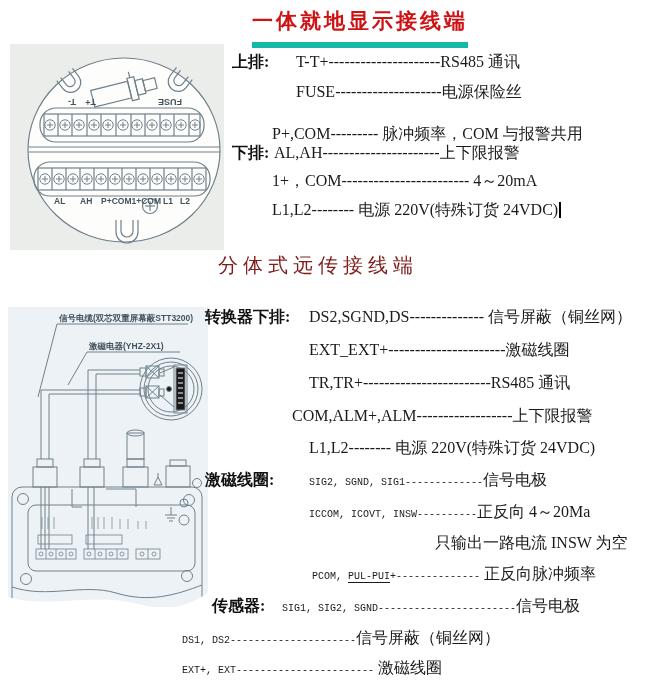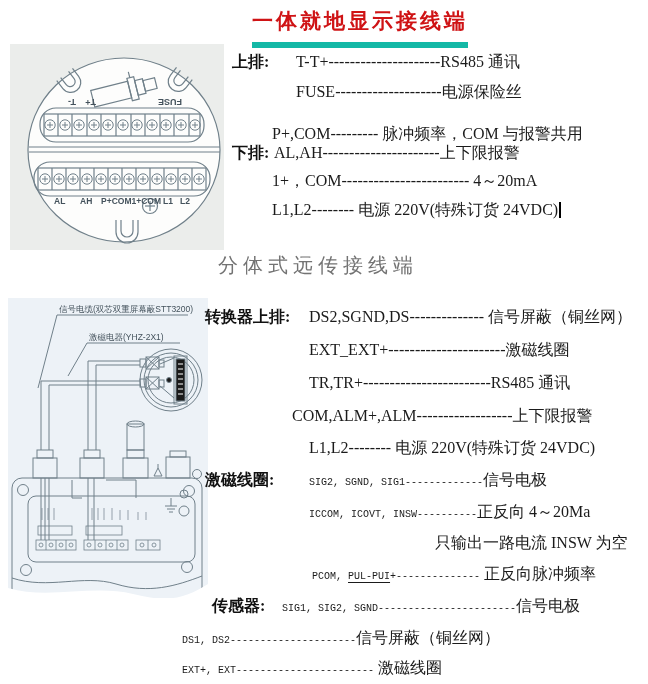--- a/index.html
+++ b/index.html
@@ -7,21 +7,21 @@
     width:648px;height:684px;position:relative;background:#ffffff;overflow:hidden;
     font-family:"Liberation Serif","DejaVu Serif",serif;color:#1b1b1b;
   }
   .title{
     position:absolute;left:252px;top:7px;font-size:21px;font-weight:bold;
     color:#cf1315;letter-spacing:3px;white-space:nowrap;
     border-bottom:6px solid #14b8a6;padding-bottom:7px;
   }
   .subtitle{
     position:absolute;left:218px;top:252px;font-size:20px;letter-spacing:5px;
-    color:#737373;white-space:nowrap;
+    color:#7f1d1d;white-space:nowrap;
   }
   .row{position:absolute;white-space:nowrap;font-size:16px;line-height:20px;}
   .row .lbl{font-weight:bold;display:inline-block;font-size:16px;color:#111;}
   .w64{width:64px;} .w42{width:42px;} .w104{width:104px;} .w70{width:70px;}
   .mono{font-family:"Liberation Mono","DejaVu Sans Mono",monospace;font-size:10px;}
   .desc{font-size:16px;}
   .caret{display:inline-block;width:2px;height:16px;background:#000;vertical-align:-3px;margin-left:1px;}
   .wavy{
     text-decoration-line:underline;text-decoration-style:wavy;
     text-decoration-color:#ff3030;text-decoration-thickness:1px;text-underline-offset:3px;text-decoration:underline;
@@ -136,21 +136,21 @@
 </div>
 <div class="row" style="left:272px;top:171px;">
   <span>1+，COM</span><span>------------------------</span><span class="desc"> 4～20mA</span>
 </div>
 <div class="row" style="left:272px;top:200px;">
   <span>L1,L2</span><span>--------</span><span class="desc"> 电源 220V(特殊订货 24VDC)</span><span class="caret"></span>
 </div>
 
 <div class="subtitle">分体式远传接线端</div>
 
-<div class="diag" style="left:8px;top:298px;">
+<div class="diag" style="left:8px;top:307px;font-weight:bold;">
 <svg width="200" height="306" viewBox="0 0 200 306">
   <rect x="0" y="0" width="200" height="300" fill="#edf2f7"></rect>
   <g stroke="#70808a" stroke-width="1" fill="none">
 
     <path d="M180,17 H49 L30,90"></path>
     <path d="M172,45 H79 L60,78"></path>
 
     <g>
       <circle cx="163" cy="82" r="31"></circle>
           <circle cx="163" cy="82" r="27"></circle>
@@ -244,21 +244,21 @@
     <path d="M4,280 C 40,292 75,276 108,286 S 168,288 194,278"></path>
   </g>
   <path d="M0,290 C 40,302 85,286 125,296 S 180,298 200,286 L200,306 L0,306 Z" fill="#ffffff" stroke="none"></path>
 
   <text x="51" y="14" font-size="8.5" fill="#44525c">信号电缆(双芯双重屏幕蔽STT3200)</text>
   <text x="81" y="42" font-size="8.5" fill="#44525c">激磁电器(YHZ-2X1)</text>
 </svg>
 </div>
 
 <div class="row" style="left:205px;top:307px;">
-  <span class="lbl w104">转换器上排:</span><span>DS2,SGND,DS</span><span>--------------</span><span class="desc"> 信号屏蔽（铜丝网）</span>
+  <span class="lbl w104">转换器下排:</span><span>DS2,SGND,DS</span><span>--------------</span><span class="desc"> 信号屏蔽（铜丝网）</span>
 </div>
 <div class="row" style="left:309px;top:340px;">
   <span>EXT_EXT+</span><span>----------------------</span><span class="desc">激磁线圈</span>
 </div>
 <div class="row" style="left:309px;top:373px;">
   <span>TR,TR+</span><span>------------------------</span><span class="desc">RS485 通讯</span>
 </div>
 <div class="row" style="left:292px;top:406px;">
   <span>COM,ALM+,ALM</span><span>------------------</span><span class="desc">上下限报警</span>
 </div>

